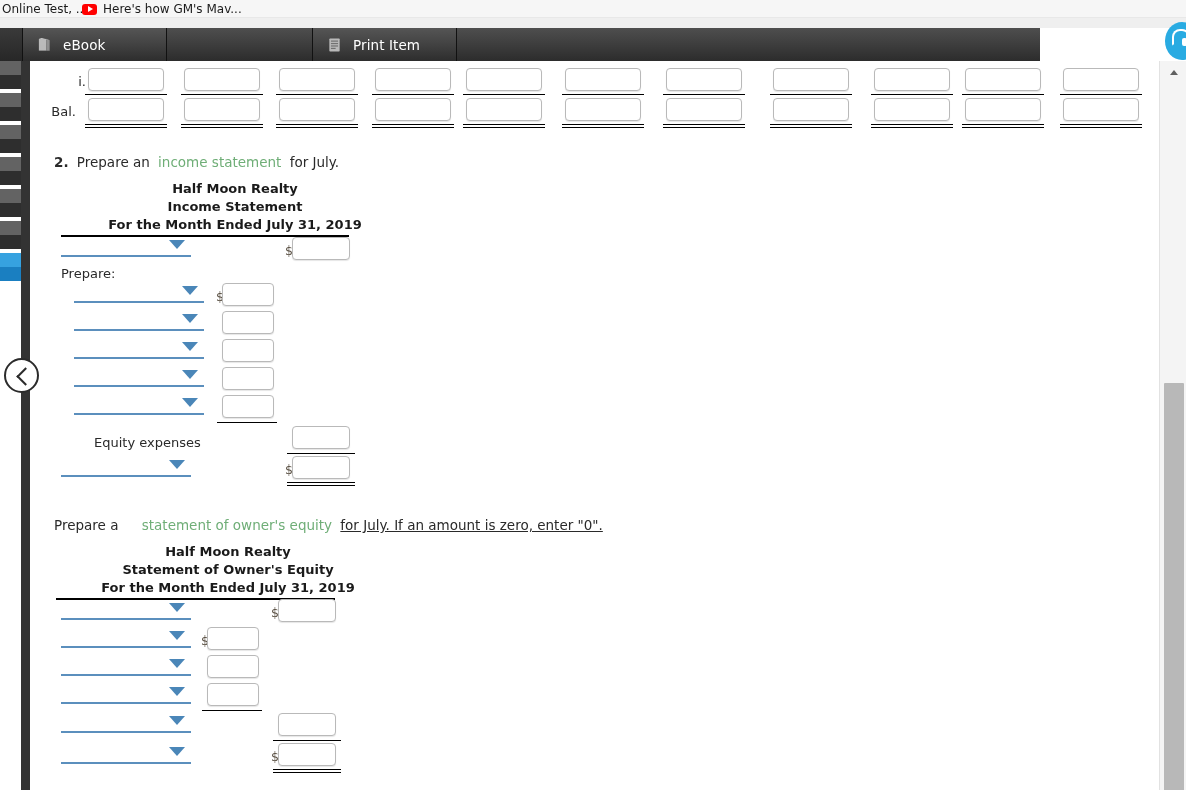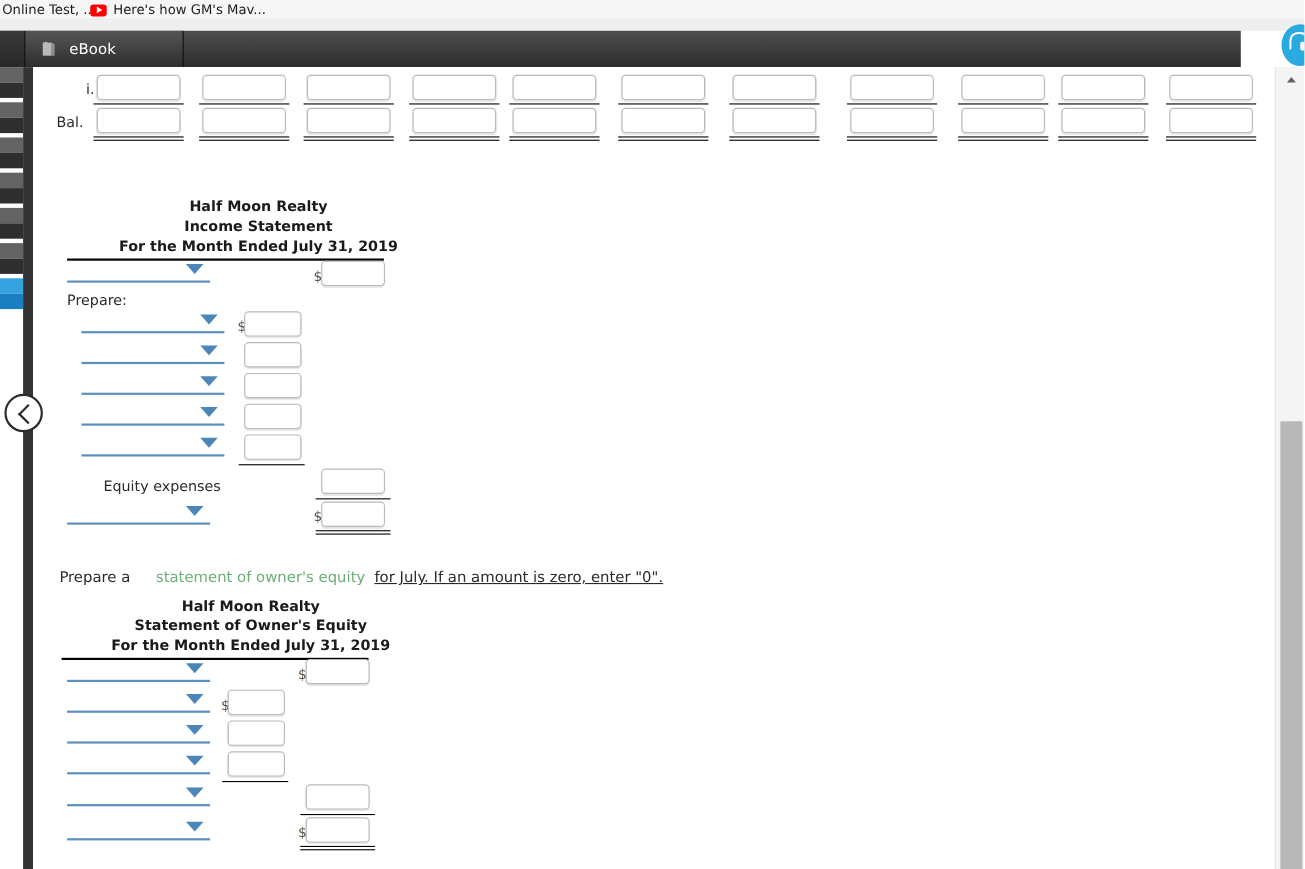--- a/index.html
+++ b/index.html
@@ -61,21 +61,21 @@
     position: absolute;
     left: 0; top: 18px;
     width: 1186px; height: 10px;
     background: #efefef;
   }
 
   
   .tabbar {
     position: absolute;
     left: 0; top: 28px;
-    width: 1128px; height: 33px;
+    width: 1040px; height: 33px;
     background: linear-gradient(180deg, #4e4e4e 0%, #3f3f3f 45%, #2c2c2c 100%);
   }
   .tabbar-leftcap {
     position: absolute;
     left: 0; top: 0;
     width: 22px; height: 33px;
     background: linear-gradient(180deg, #3a3a3a 0%, #272727 100%);
   }
   .tab {
     position: absolute;
@@ -372,20 +372,30 @@
     <div class="tab tab-ebook">
       <svg class="tab-icon" viewBox="0 0 16 16">
         <path d="M2 1.5 L10 1.5 L10 14 L2 14 Z" fill="#cfcfcf"></path>
         <path d="M10 1.5 L13.5 3 L13.5 14 L10 14 Z" fill="#9e9e9e"></path>
         <path d="M2 1.5 L5 0.5 L13.5 3 L10 1.5 Z" fill="#e3e3e3"></path>
       </svg>
       <span class="tab-label">eBook</span>
     </div>
 
 
+    <div class="tab tab-print">
+      <svg class="tab-icon" viewBox="0 0 16 16">
+        <rect x="2.5" y="1" width="11" height="14" rx="0.8" fill="#cfcfcf"></rect>
+        <rect x="4.2" y="3.2" width="7.6" height="1.3" fill="#7a7a7a"></rect>
+        <rect x="4.2" y="5.8" width="7.6" height="1.3" fill="#7a7a7a"></rect>
+        <rect x="4.2" y="8.4" width="7.6" height="1.3" fill="#7a7a7a"></rect>
+        <rect x="4.2" y="11" width="5" height="1.3" fill="#7a7a7a"></rect>
+      </svg>
+      <span class="tab-label">Print Item</span>
+    </div>
   </div>
 
   <div class="support-bubble"></div>
 
   <div class="rail">
     <div class="rail-stripes">
       <div class="stripe gray" style="top:0px"></div>
       <div class="stripe dark" style="top:14px"></div>
       <div class="stripe gray" style="top:32px"></div>
       <div class="stripe dark" style="top:46px"></div>
@@ -451,20 +461,26 @@
       <div class="cell-box" style="left:743px"></div>
       <div class="cell-rule dbl" style="left:740px"></div>
       <div class="cell-box" style="left:844px"></div>
       <div class="cell-rule dbl" style="left:841px"></div>
       <div class="cell-box" style="left:935px"></div>
       <div class="cell-rule dbl" style="left:932px"></div>
       <div class="cell-box" style="left:1033px"></div>
       <div class="cell-rule dbl" style="left:1030px"></div>
     </div>
 
+    <div class="q-line" style="left:24px; top:93px">
+      <span class="q-num" style="margin-right: 4px;">2.</span>
+      <span style="margin-right: 4px;">Prepare an</span>
+      <span class="lnk" style="margin-right: 4px;">income statement</span>
+      <span style="margin-right: 4px;">for July.</span>
+    </div>
 
     <div class="stmt-title" style="left:75px; top:120px; width:260px">Half Moon Realty</div>
     <div class="stmt-title" style="left:75px; top:138px; width:260px">Income Statement</div>
     <div class="stmt-title" style="left:75px; top:156px; width:260px">For the Month Ended July 31, 2019</div>
     <div class="stmt-hr" style="left:31px; top:174px; width:288px"></div>
 
     <div class="dsel" style="left:31px; top:176px; width:130px">
       <span class="dsel-caret"></span>
       <span class="dsel-line"></span>
     </div>

